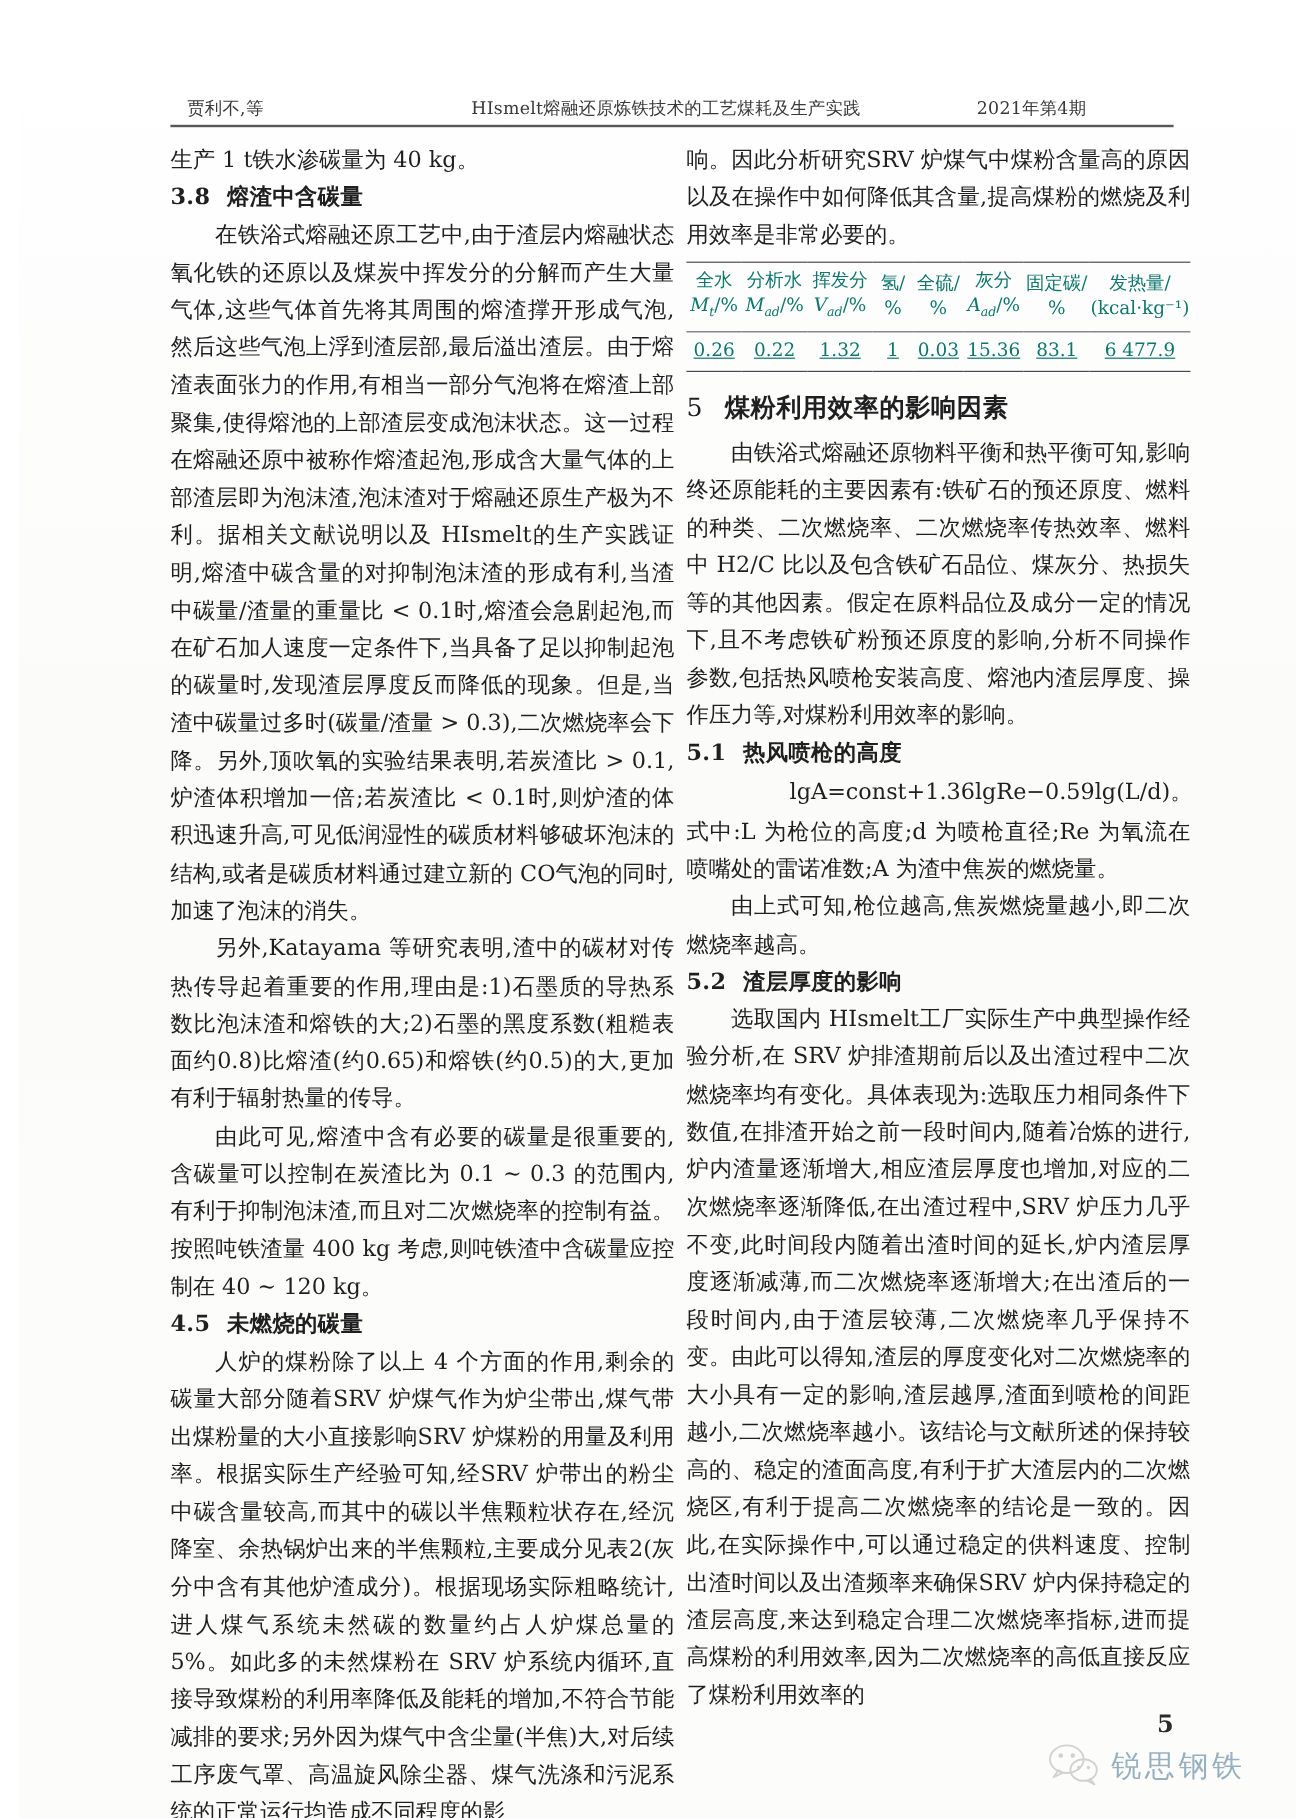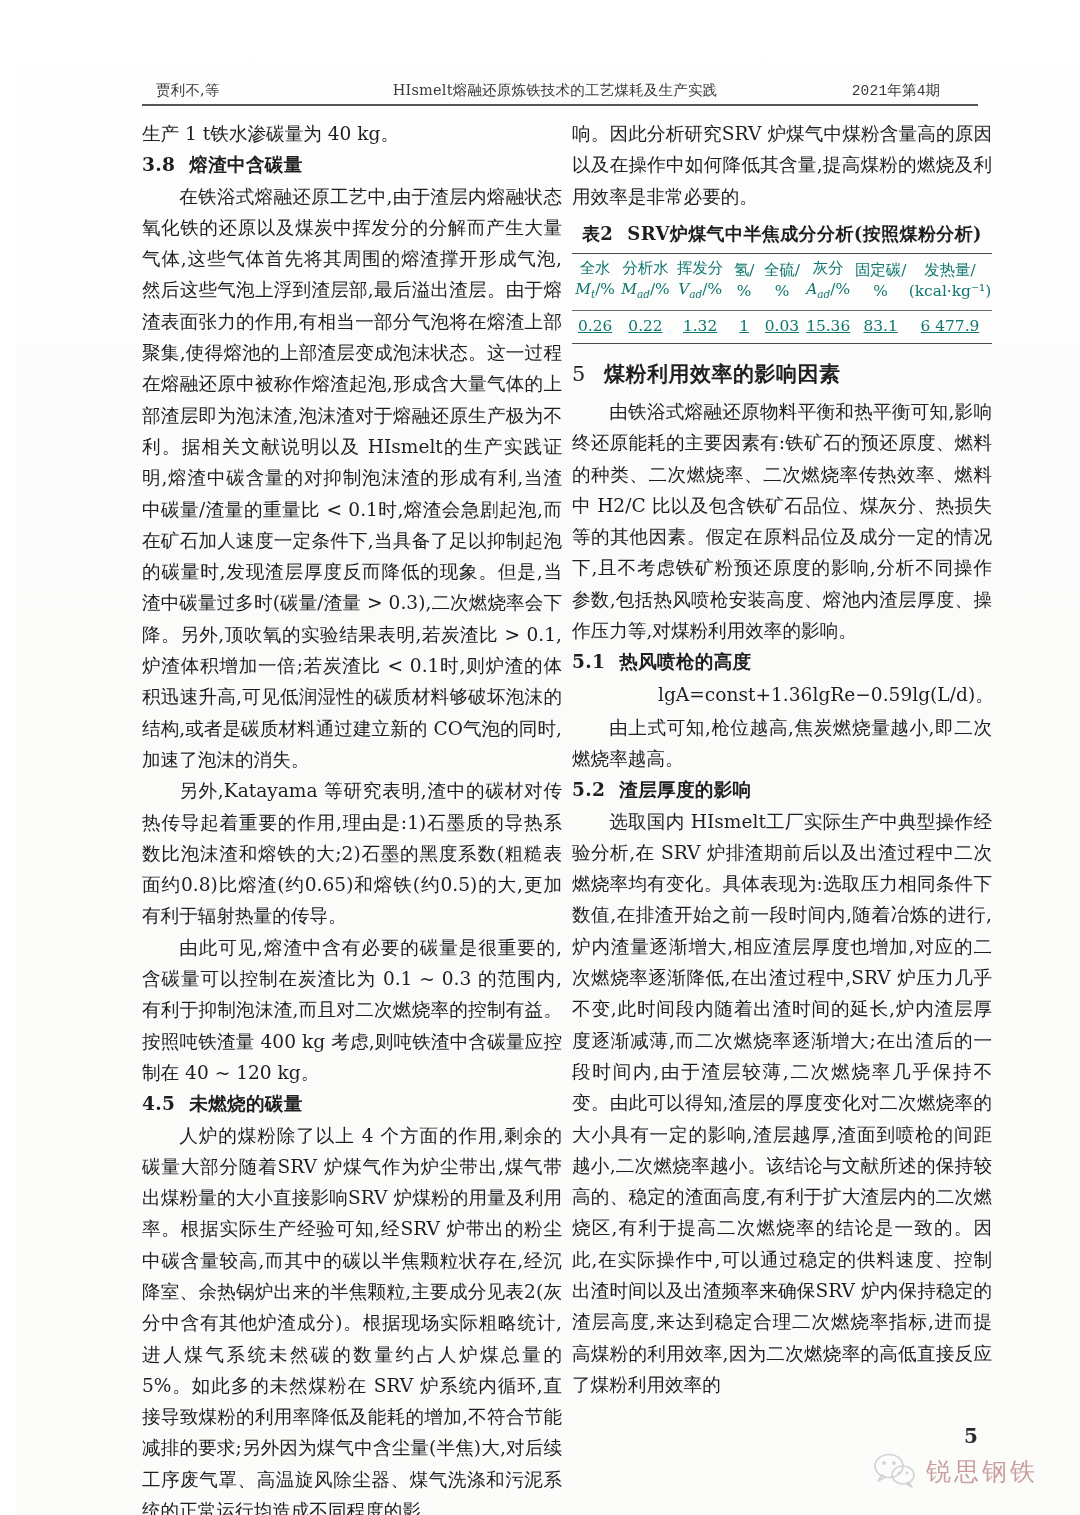--- a/index.html
+++ b/index.html
@@ -51,24 +51,23 @@
     text-align: left;
     padding-left: 14px;
     box-sizing: border-box;
   }
   .runhead .rh-title {
     flex: 1;
     text-align: center;
   }
   .runhead .rh-issue {
     width: 190px;
-    text-align: center;
+    text-align: left;
     padding-left: 26px;
     box-sizing: border-box;
-    font-family: Liberation Mono, monospace;
   }
   .runrule {
     position: absolute;
     left: 126px;
     top: 104px;
     width: 836px;
     height: 1.6px;
     background: #565656;
   }
 
@@ -166,21 +165,21 @@
     right: 58px;
     top: 1452px;
     display: flex;
     align-items: center;
     gap: 9px;
     opacity: 0.42;
   }
   .wm-label {
     font-size: 25px;
     font-family: "DejaVu Sans", "Liberation Sans", sans-serif;
-    color: #7f1d1d;
+    color: #0c4a6e;
     letter-spacing: 3px;
   }
   .wm-icon { width: 44px; height: 38px; display: block; }
 </style>
 </head>
 <body>
 
 <div class="page">
   <div class="grain"></div>
 
@@ -208,23 +207,20 @@
     </p>
 
     <p class="p-indent">人炉的煤粉除了以上 4 个方面的作用,剩余的碳量大部分随着SRV 炉煤气作为炉尘带出,煤气带出煤粉量的大小直接影响SRV 炉煤粉的用量及利用率。根据实际生产经验可知,经SRV 炉带出的粉尘中碳含量较高,而其中的碳以半焦颗粒状存在,经沉降室、余热锅炉出来的半焦颗粒,主要成分见表2(灰分中含有其他炉渣成分)。根据现场实际粗略统计,进人煤气系统未然碳的数量约占人炉煤总量的 5%。如此多的未然煤粉在 SRV 炉系统内循环,直接导致煤粉的利用率降低及能耗的增加,不符合节能减排的要求;另外因为煤气中含尘量(半焦)大,对后续工序废气罩、高温旋风除尘器、煤气洗涤和污泥系统的正常运行均造成不同程度的影</p>
   </div>
 
   <div class="col col-right">
 
     <p>响。因此分析研究SRV 炉煤气中煤粉含量高的原因以及在操作中如何降低其含量,提高煤粉的燃烧及利用效率是非常必要的。</p>
 
     <div class="tbl-wrap">
-      <div class="tbl-caption">
-        <span class="cap-num">表2</span><span>SRV炉煤气中半焦成分分析(按照煤粉分析)</span>
-      </div>
 
       <table class="data">
         <thead>
           <tr class="hrow rule-top rule-bottom-none">
             <th style="width:11%">
               <span class="l1">全水</span>
               <span class="l2"><span>M</span><span class="sub">t</span><span class="noital" style="font-style:normal">/%</span></span>
             </th>
             <th style="width:13%">
               <span class="l1">分析水</span>
@@ -277,20 +273,21 @@
 
     <p class="p-indent">由铁浴式熔融还原物料平衡和热平衡可知,影响终还原能耗的主要因素有:铁矿石的预还原度、燃料的种类、二次燃烧率、二次燃烧率传热效率、燃料中 H2/C 比以及包含铁矿石品位、煤灰分、热损失等的其他因素。假定在原料品位及成分一定的情况下,且不考虑铁矿粉预还原度的影响,分析不同操作参数,包括热风喷枪安装高度、熔池内渣层厚度、操作压力等,对煤粉利用效率的影响。</p>
 
     <p class="h-sub">
       <span class="num">5.1</span><span>热风喷枪的高度</span>
     </p>
 
 
     <p class="formula">lgA=const+1.36lgRe−0.59lg(L/d)。</p>
 
+    <p>式中:L 为枪位的高度;d 为喷枪直径;Re 为氧流在喷嘴处的雷诺准数;A 为渣中焦炭的燃烧量。</p>
 
     <p class="p-indent">由上式可知,枪位越高,焦炭燃烧量越小,即二次燃烧率越高。</p>
 
     <p class="h-sub">
       <span class="num">5.2</span><span>渣层厚度的影响</span>
     </p>
 
     <p class="p-indent">选取国内 HIsmelt工厂实际生产中典型操作经验分析,在 SRV 炉排渣期前后以及出渣过程中二次燃烧率均有变化。具体表现为:选取压力相同条件下数值,在排渣开始之前一段时间内,随着冶炼的进行,炉内渣量逐渐增大,相应渣层厚度也增加,对应的二次燃烧率逐渐降低,在出渣过程中,SRV 炉压力几乎不变,此时间段内随着出渣时间的延长,炉内渣层厚度逐渐减薄,而二次燃烧率逐渐增大;在出渣后的一段时间内,由于渣层较薄,二次燃烧率几乎保持不变。由此可以得知,渣层的厚度变化对二次燃烧率的大小具有一定的影响,渣层越厚,渣面到喷枪的间距越小,二次燃烧率越小。该结论与文献所述的保持较高的、稳定的渣面高度,有利于扩大渣层内的二次燃烧区,有利于提高二次燃烧率的结论是一致的。因此,在实际操作中,可以通过稳定的供料速度、控制出渣时间以及出渣频率来确保SRV 炉内保持稳定的渣层高度,来达到稳定合理二次燃烧率指标,进而提高煤粉的利用效率,因为二次燃烧率的高低直接反应了煤粉利用效率的</p>
   </div>
 

